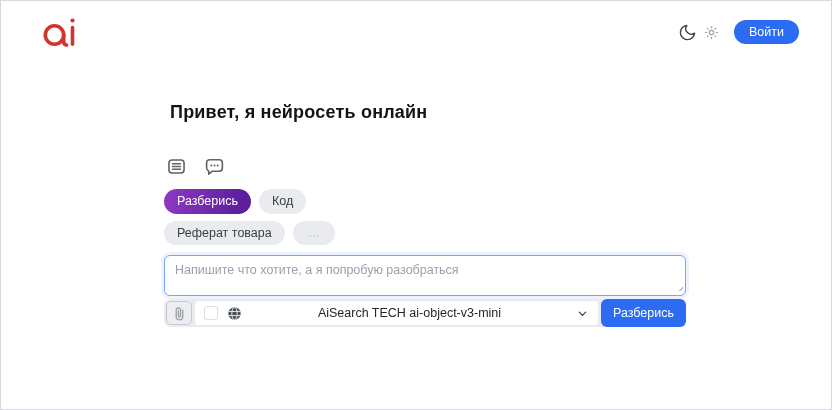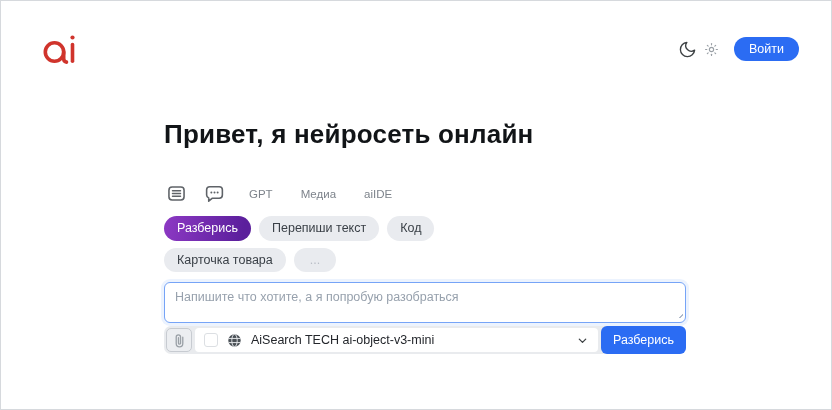--- a/index.html
+++ b/index.html
@@ -2,32 +2,32 @@
 <html><head>
 <meta charset="utf-8">
 <style>
   html,body{margin:0;padding:0;background:#fff;}
   .page{
     position:relative;width:832px;height:410px;box-sizing:border-box;
     border:1px solid #d6d9dd;background:#ffffff;overflow:hidden;
     font-family:"Liberation Sans","DejaVu Sans",sans-serif;
   }
   
-  .header{display:flex;align-items:center;justify-content:space-between;padding:30px 32px 0 40px;}
+  .header{display:flex;align-items:center;justify-content:space-between;padding:13px 32px 0 40px;}
   .logo{display:flex;align-items:flex-start;cursor:pointer;}
   .header-right{display:flex;align-items:center;gap:9px;}
   .theme-icons{display:flex;align-items:center;gap:7px;margin-right:6px;}
   .login-btn{
     background:#2b6cf3;color:#fff;border:none;border-radius:999px;
     font-size:12.5px;padding:6px 15px;line-height:1;cursor:pointer;
     font-family:inherit;
   }
   
   .main{margin:52px 0 0 163px;width:522px;}
-  .hero-title{margin:0;font-size:26px;font-weight:700;color:#111417;letter-spacing:.2px;}
+  .hero-title{margin:6px;font-size:18px;font-weight:700;color:#111417;letter-spacing:.2px;}
   
   .tabs-row{margin-top:32px;display:flex;align-items:center;}
   .icon-btn{width:25px;height:23px;display:flex;align-items:center;justify-content:center;cursor:pointer;background:none;border:none;padding:0;}
   .icon-btn + .icon-btn{margin-left:13px;}
   .text-tabs{display:flex;align-items:center;gap:28px;margin-left:22px;}
   .text-tab{font-size:11.5px;color:#7d838b;cursor:pointer;}
   
   .pills{display:flex;gap:8px;margin-top:11px;}
   .pill{
     background:#e9ebef;color:#3a4047;border:none;border-radius:999px;
@@ -60,21 +60,21 @@
     margin-top:3px;height:28px;background:#e9ebee;border-radius:7px;
     display:flex;align-items:center;padding:0 0 0 2px;
   }
   .attach-btn{
     width:26px;height:24px;border:1px solid #c7cbd1;border-radius:5px;
     background:#eceef1;display:flex;align-items:center;justify-content:center;
     cursor:pointer;flex:none;padding:0;
   }
   .model-select{
     flex:1;height:24px;margin-left:3px;background:#fff;border-radius:4px;
-    display:flex;align-items:center;gap:9px;padding:0 10px 0 9px;cursor:pointer;min-width:0;
+    display:flex;align-items:center;gap:9px;padding:0 10px 0 9px;cursor:pointer;min-width:0;text-align:center;
   }
   .checkbox{width:12px;height:12px;border:1px solid #dcdfe3;border-radius:3px;background:#fff;flex:none;cursor:pointer;}
   .model-text{font-size:12.5px;color:#23262b;flex:1;overflow:hidden;white-space:nowrap;}
   .submit-btn{
     height:28px;margin-left:3px;background:#2b6cf3;color:#fff;border:none;border-radius:6px;
     font-size:12.5px;padding:0 12px;cursor:pointer;flex:none;font-family:inherit;
   }
   svg{display:block;}
 </style>
 </head>
@@ -130,35 +130,29 @@
         </svg>
       </button>
       <button class="icon-btn">
         <svg width="21" height="21" viewBox="0 0 20 20" fill="none">
           <path d="M5.5 3.5 H14.5 C16.2 3.5 17.5 4.8 17.5 6.5 V11.5 C17.5 13.2 16.2 14.5 14.5 14.5 H8 L4.5 17.3 V14.2 C3.3 13.8 2.5 12.7 2.5 11.5 V6.5 C2.5 4.8 3.8 3.5 5.5 3.5 Z" stroke="#5f6368" stroke-width="1.5" stroke-linejoin="round"></path>
           <circle cx="7" cy="9" r="0.95" fill="#5f6368"></circle>
           <circle cx="10" cy="9" r="0.95" fill="#5f6368"></circle>
           <circle cx="13" cy="9" r="0.95" fill="#5f6368"></circle>
         </svg>
       </button>
-      <div class="text-tabs">
-        <span class="text-tab">GPT</span>
-        <span class="text-tab">Медиа</span>
-        <span class="text-tab">aiIDE</span>
-      </div>
     </div>
 
     <div class="pills">
       <button class="pill selected">Разберись</button>
-      <button class="pill">Перепиши текст</button>
       <button class="pill">Код</button>
     </div>
 
     <div class="pills" style="margin-top:7px;">
-      <button class="pill">Карточка товара</button>
+      <button class="pill">Реферат товара</button>
       <button class="pill muted">...</button>
     </div>
 
     <div class="composer">
       <div class="textarea-wrap">
         <textarea class="prompt-input" placeholder="Напишите что хотите, а я попробую разобраться" style=""></textarea>
         <div class="resize-handle"></div>
       </div>
 
       <div class="bar">

